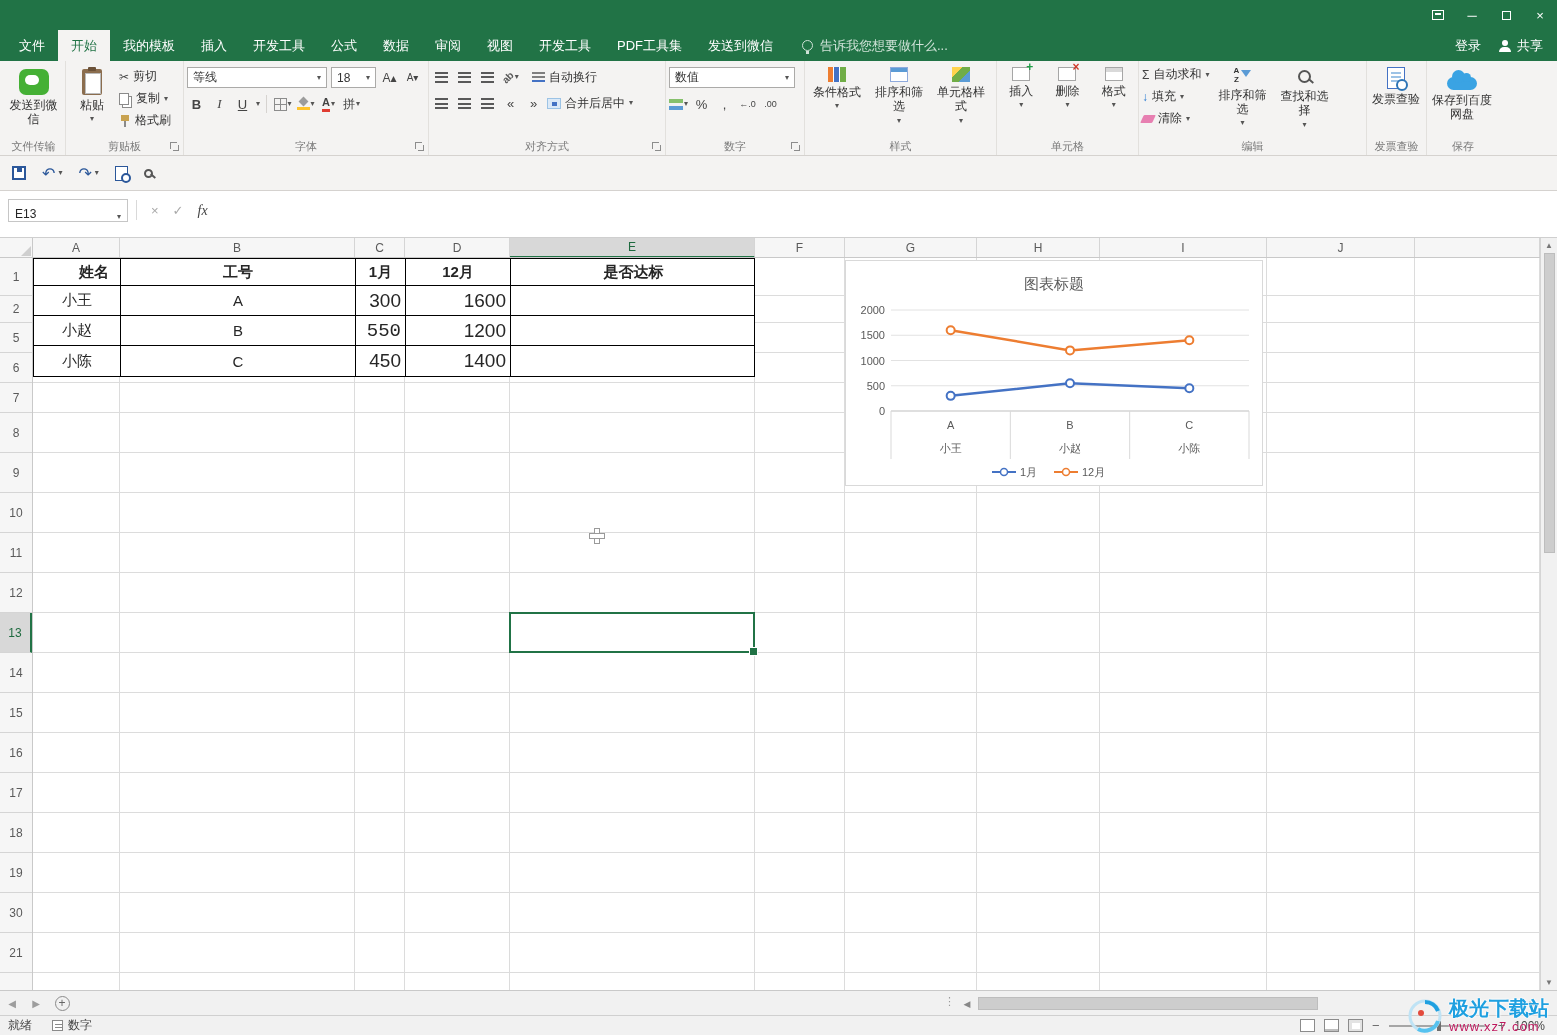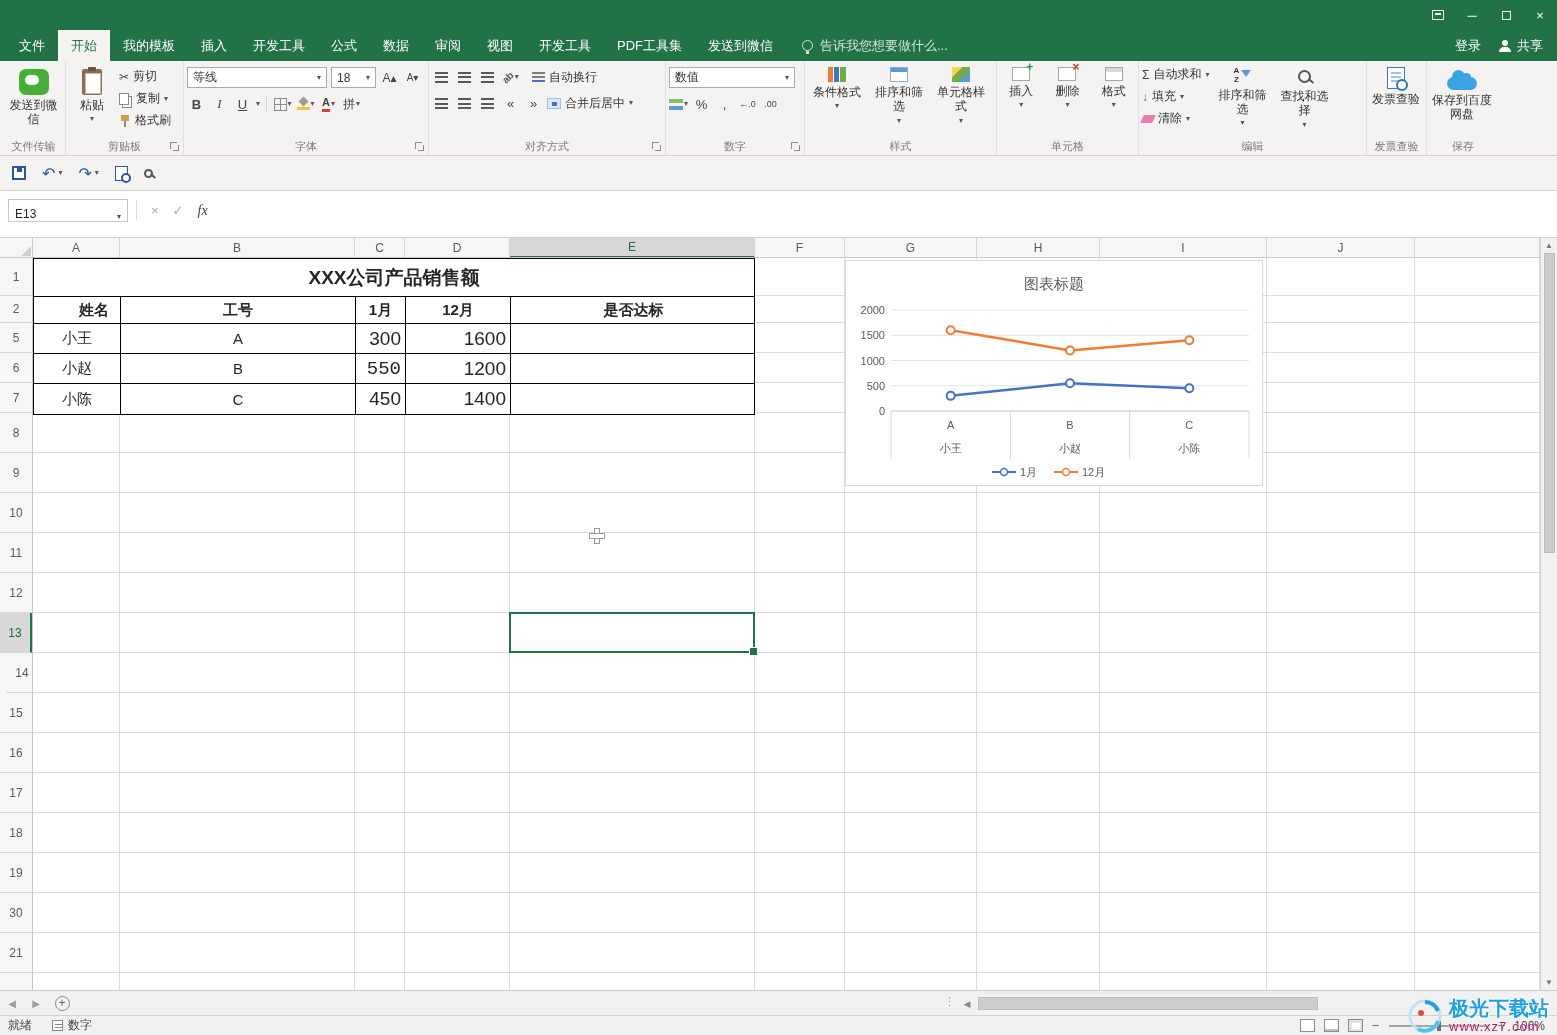--- a/index.html
+++ b/index.html
@@ -535,21 +535,21 @@
         <div class="rowh" style="height: 27px;">2</div>
         <div class="rowh" style="height: 30px;">5</div>
         <div class="rowh" style="height: 30px;">6</div>
         <div class="rowh" style="height: 30px;">7</div>
         <div class="rowh" style="height: 40px;">8</div>
         <div class="rowh" style="height: 40px;">9</div>
         <div class="rowh" style="height: 40px;">10</div>
         <div class="rowh" style="height: 40px;">11</div>
         <div class="rowh" style="height: 40px;">12</div>
         <div class="rowh sel" style="height: 40px;">13</div>
-        <div class="rowh" style="height: 40px; margin-left: 6px;">14</div>
+        <div class="rowh" style="height: 40px;">14</div>
         <div class="rowh" style="height: 40px;">15</div>
         <div class="rowh" style="height: 40px;">16</div>
         <div class="rowh" style="height: 40px;">17</div>
         <div class="rowh" style="height: 40px;">18</div>
         <div class="rowh" style="height: 40px;">19</div>
         <div class="rowh" style="height: 40px;">30</div>
         <div class="rowh" style="height: 40px;">21</div>
       </div>
     <div class="grid-wrap">
       <div id="gridlines">
@@ -578,21 +578,20 @@
           <div class="hline" style="top: 434px;"></div>
           <div class="hline" style="top: 474px;"></div>
           <div class="hline" style="top: 514px;"></div>
           <div class="hline" style="top: 554px;"></div>
           <div class="hline" style="top: 594px;"></div>
           <div class="hline" style="top: 634px;"></div>
           <div class="hline" style="top: 674px;"></div>
           <div class="hline" style="top: 714px;"></div>
         </div>
       <div class="table-overlay" id="sales-table" style="width: 722px;">
-          <div class="t-title" style="height: 38px;">XXX公司产品销售额</div>
           <div class="t-row t-head" style="height: 27px;">
             <div class="t-cell" style="width: 87px; padding-left: 34px;">姓名</div>
             <div class="t-cell" style="width: 235px;">工号</div>
             <div class="t-cell" style="width: 50px;">1月</div>
             <div class="t-cell" style="width: 105px;">12月</div>
             <div class="t-cell" style="width: 245px;">是否达标</div>
           </div>
           <div class="t-row" style="height: 30px;">
             <div class="t-cell" style="width: 87px;">小王</div>
             <div class="t-cell" style="width: 235px;">A</div>

